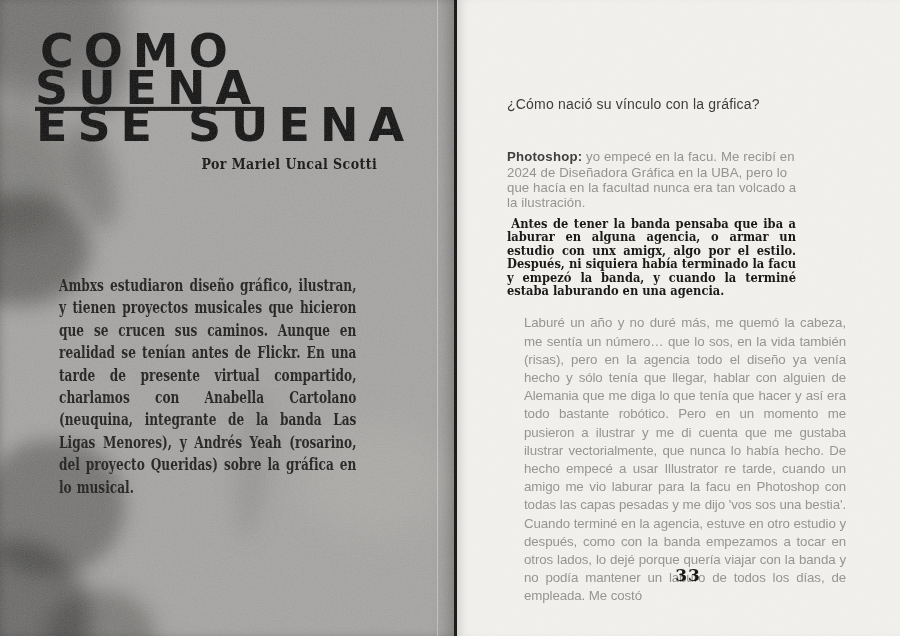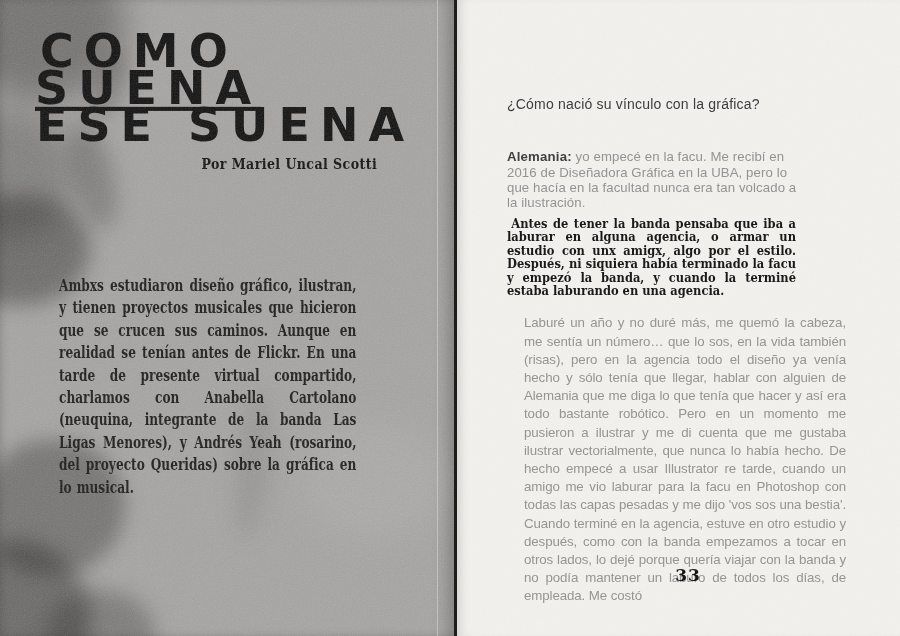--- a/index.html
+++ b/index.html
@@ -91,21 +91,21 @@
         </filter>
       <rect width="455" height="636" filter="url(#gL)" opacity="0.22"></rect>
     </svg>
   </div>
 
   <div class="spine"></div>
 
   <div class="page-right">
     <div class="question">¿Cómo nació su vínculo con la gráfica?</div>
 
-    <p class="answer"><b>Alemania:</b><span> yo empecé en la facu. Me recibí en 2016 de Diseñadora Gráfica en la UBA, pero lo que hacía en la facultad nunca era tan volcado a la ilustración.</span></p>
+    <p class="answer"><b>Photoshop:</b><span> yo empecé en la facu. Me recibí en 2024 de Diseñadora Gráfica en la UBA, pero lo que hacía en la facultad nunca era tan volcado a la ilustración.</span></p>
 
     <p class="pull">Antes de tener la banda pensaba que iba a laburar en alguna agencia, o armar un estudio con unx amigx, algo por el estilo. Después, ni siquiera había terminado la facu y empezó la banda, y cuando la terminé estaba laburando en una agencia.</p>
 
     <p class="bodytext">Laburé un año y no duré más, me quemó la cabeza, me sentía un número… que lo sos, en la vida también (risas), pero en la agencia todo el diseño ya venía hecho y sólo tenía que llegar, hablar con alguien de Alemania que me diga lo que tenía que hacer y así era todo bastante robótico. Pero en un momento me pusieron a ilustrar y me di cuenta que me gustaba ilustrar vectorialmente, que nunca lo había hecho. De hecho empecé a usar Illustrator re tarde, cuando un amigo me vio laburar para la facu en Photoshop con todas las capas pesadas y me dijo 'vos sos una bestia'. Cuando terminé en la agencia, estuve en otro estudio y después, como con la banda empezamos a tocar en otros lados, lo dejé porque quería viajar con la banda y no podía mantener un laburo de todos los días, de empleada. Me costó</p>
 
     <div class="pagenum">33</div>
 
     <svg class="grain" width="443" height="636" style="position:absolute;left:0;top:0;">
       <filter id="gR">
           <feTurbulence type="fractalNoise" baseFrequency="0.9" numOctaves="2" stitchTiles="stitch"></feTurbulence>

